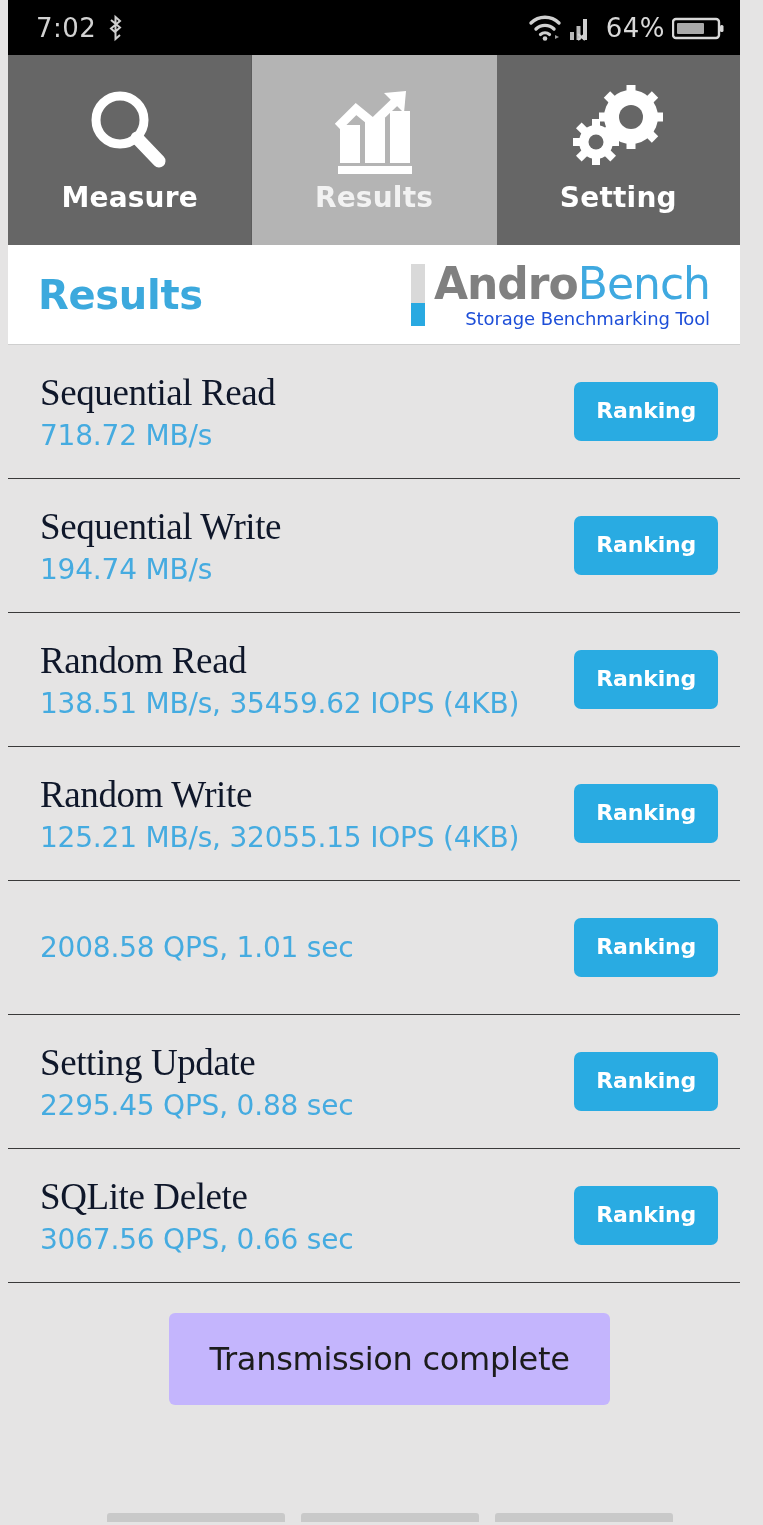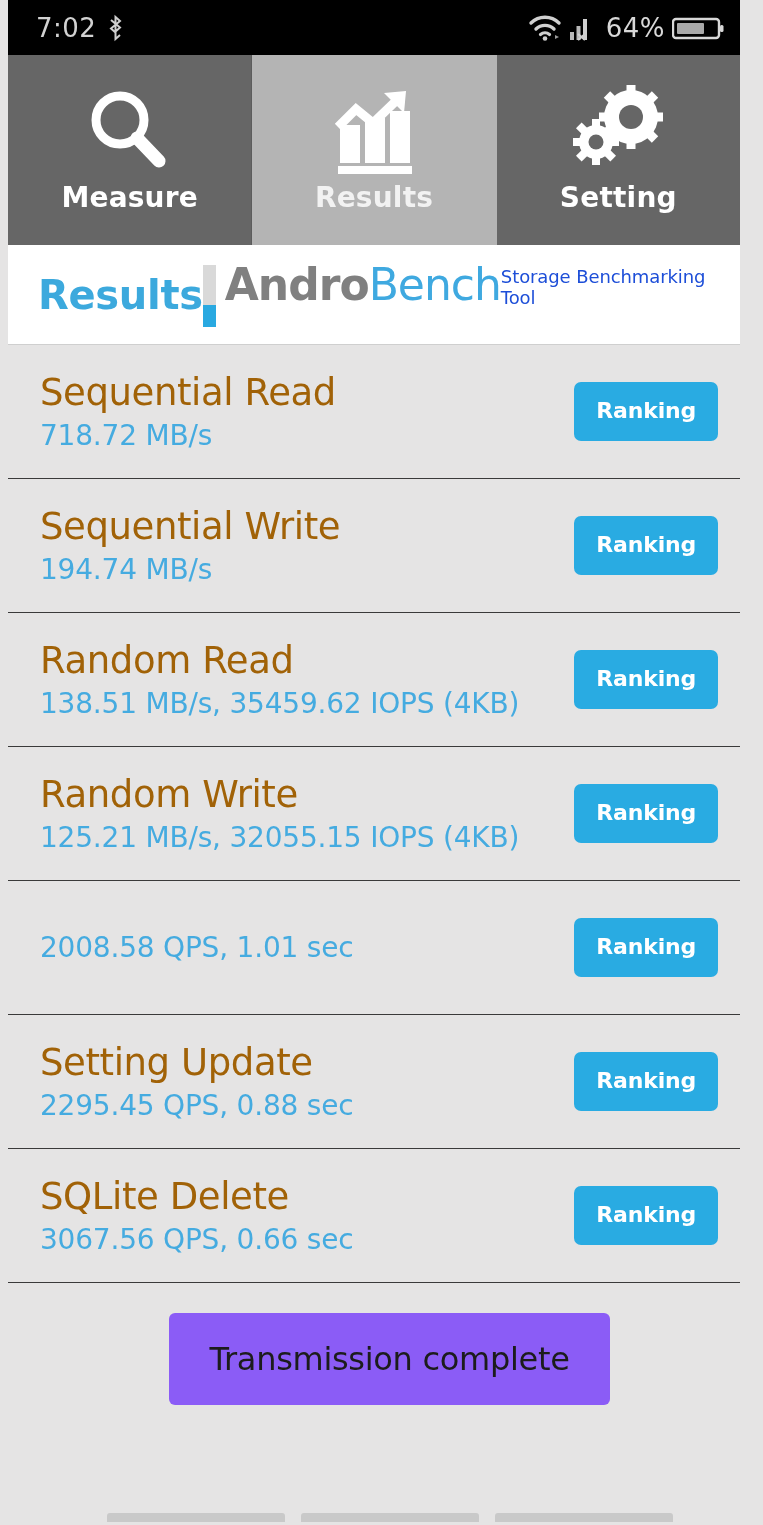--- a/index.html
+++ b/index.html
@@ -49,52 +49,52 @@
     border-bottom:1px solid #cfcfcf; position:relative;
   }
   .page-title {
     font-size:40px; font-weight:bold; color:#3ca9dd;
     letter-spacing:-.3px;
   }
   .logo { margin-left:auto; display:flex; align-items:flex-start; gap:9px; }
   .logo-bar { width:14px; height:62px; display:flex; flex-direction:column; margin-top:3px; }
   .logo-bar .top { flex:0 0 64%; background:#d9d9d9; }
   .logo-bar .bot { flex:1 1 auto; background:#29a9e1; }
-  .logo-text { display:flex; flex-direction:row; align-items:flex-end;justify-content:space-between; }
+  .logo-text { display:flex; flex-direction:column; align-items:flex-end;justify-content:space-between; }
   .logo-word { font-size:44px; line-height:46px; letter-spacing:-1px; }
   .logo-andro { color:#808080; font-weight:bold; }
   .logo-bench { color:#3fa9e0; font-weight:normal; }
   .logo-sub { font-size:18px; color:#1d4ed8; letter-spacing:-.1px; margin-top:1px; }
 
   
   .list { flex:1 1 auto; background:#e5e4e4; overflow:hidden; }
   .row {
     height:134px; display:flex; align-items:center;
     padding:0 22px 0 32px;
     border-bottom:1px solid #3a3a3a;
     background:#e5e4e4;
   }
   .row-texts { display:flex; flex-direction:column; justify-content:center; gap:4px; }
-  .row-name { font-size:37px; color:#a16207; letter-spacing:-.4px; line-height:44px; }
+  .row-name { font-size:37px; color:#0f172a; letter-spacing:-.4px; line-height:44px;font-family:Liberation Serif, serif; }
   .row-value { font-size:28px; color:#45abe0; letter-spacing:-.2px; line-height:34px; }
   .rank-btn {
     margin-left:auto; background:#29abe2; color:#ffffff;
     border:none; border-radius:7px;
     font-size:22px; font-weight:bold;
     font-family:"DejaVu Sans", sans-serif;
     padding:13px 22px 14px; letter-spacing:-.2px;
     line-height:32px; white-space:nowrap;
   }
 
   
   .bottom-area { flex:0 0 auto; background:#e5e4e4; position:relative; height:240px; }
   .transmission-btn {
     position:absolute; left:161px; top:28px;
     width:441px; height:92px;
-    background:#8b5cf6; border:none; border-radius:6px;
+    background:#c4b5fd; border:none; border-radius:6px;
     font-size:32px; color:#1c1c1c; letter-spacing:-.3px;
     font-family:"DejaVu Sans", sans-serif;
   }
   .navhints { position:absolute; left:0; bottom:0; width:763px; height:12px;
               display:flex; justify-content:center; gap:16px; }
   .navhint { width:178px; height:9px; background:#c9c9c9; border-radius:3px 3px 0 0; }
 </style>
 </head>
 <body>
 

